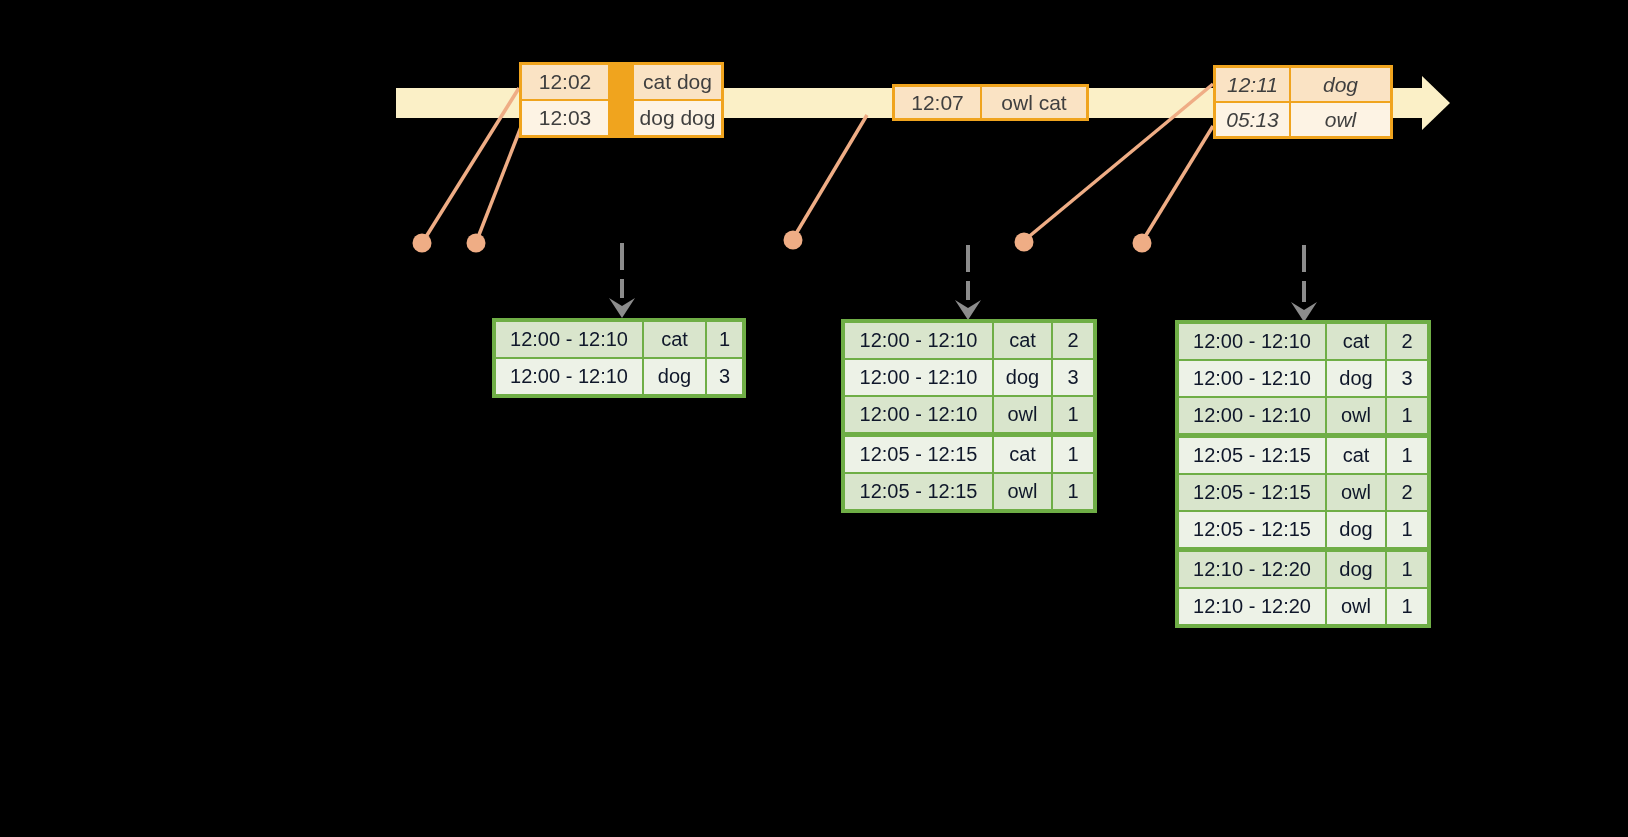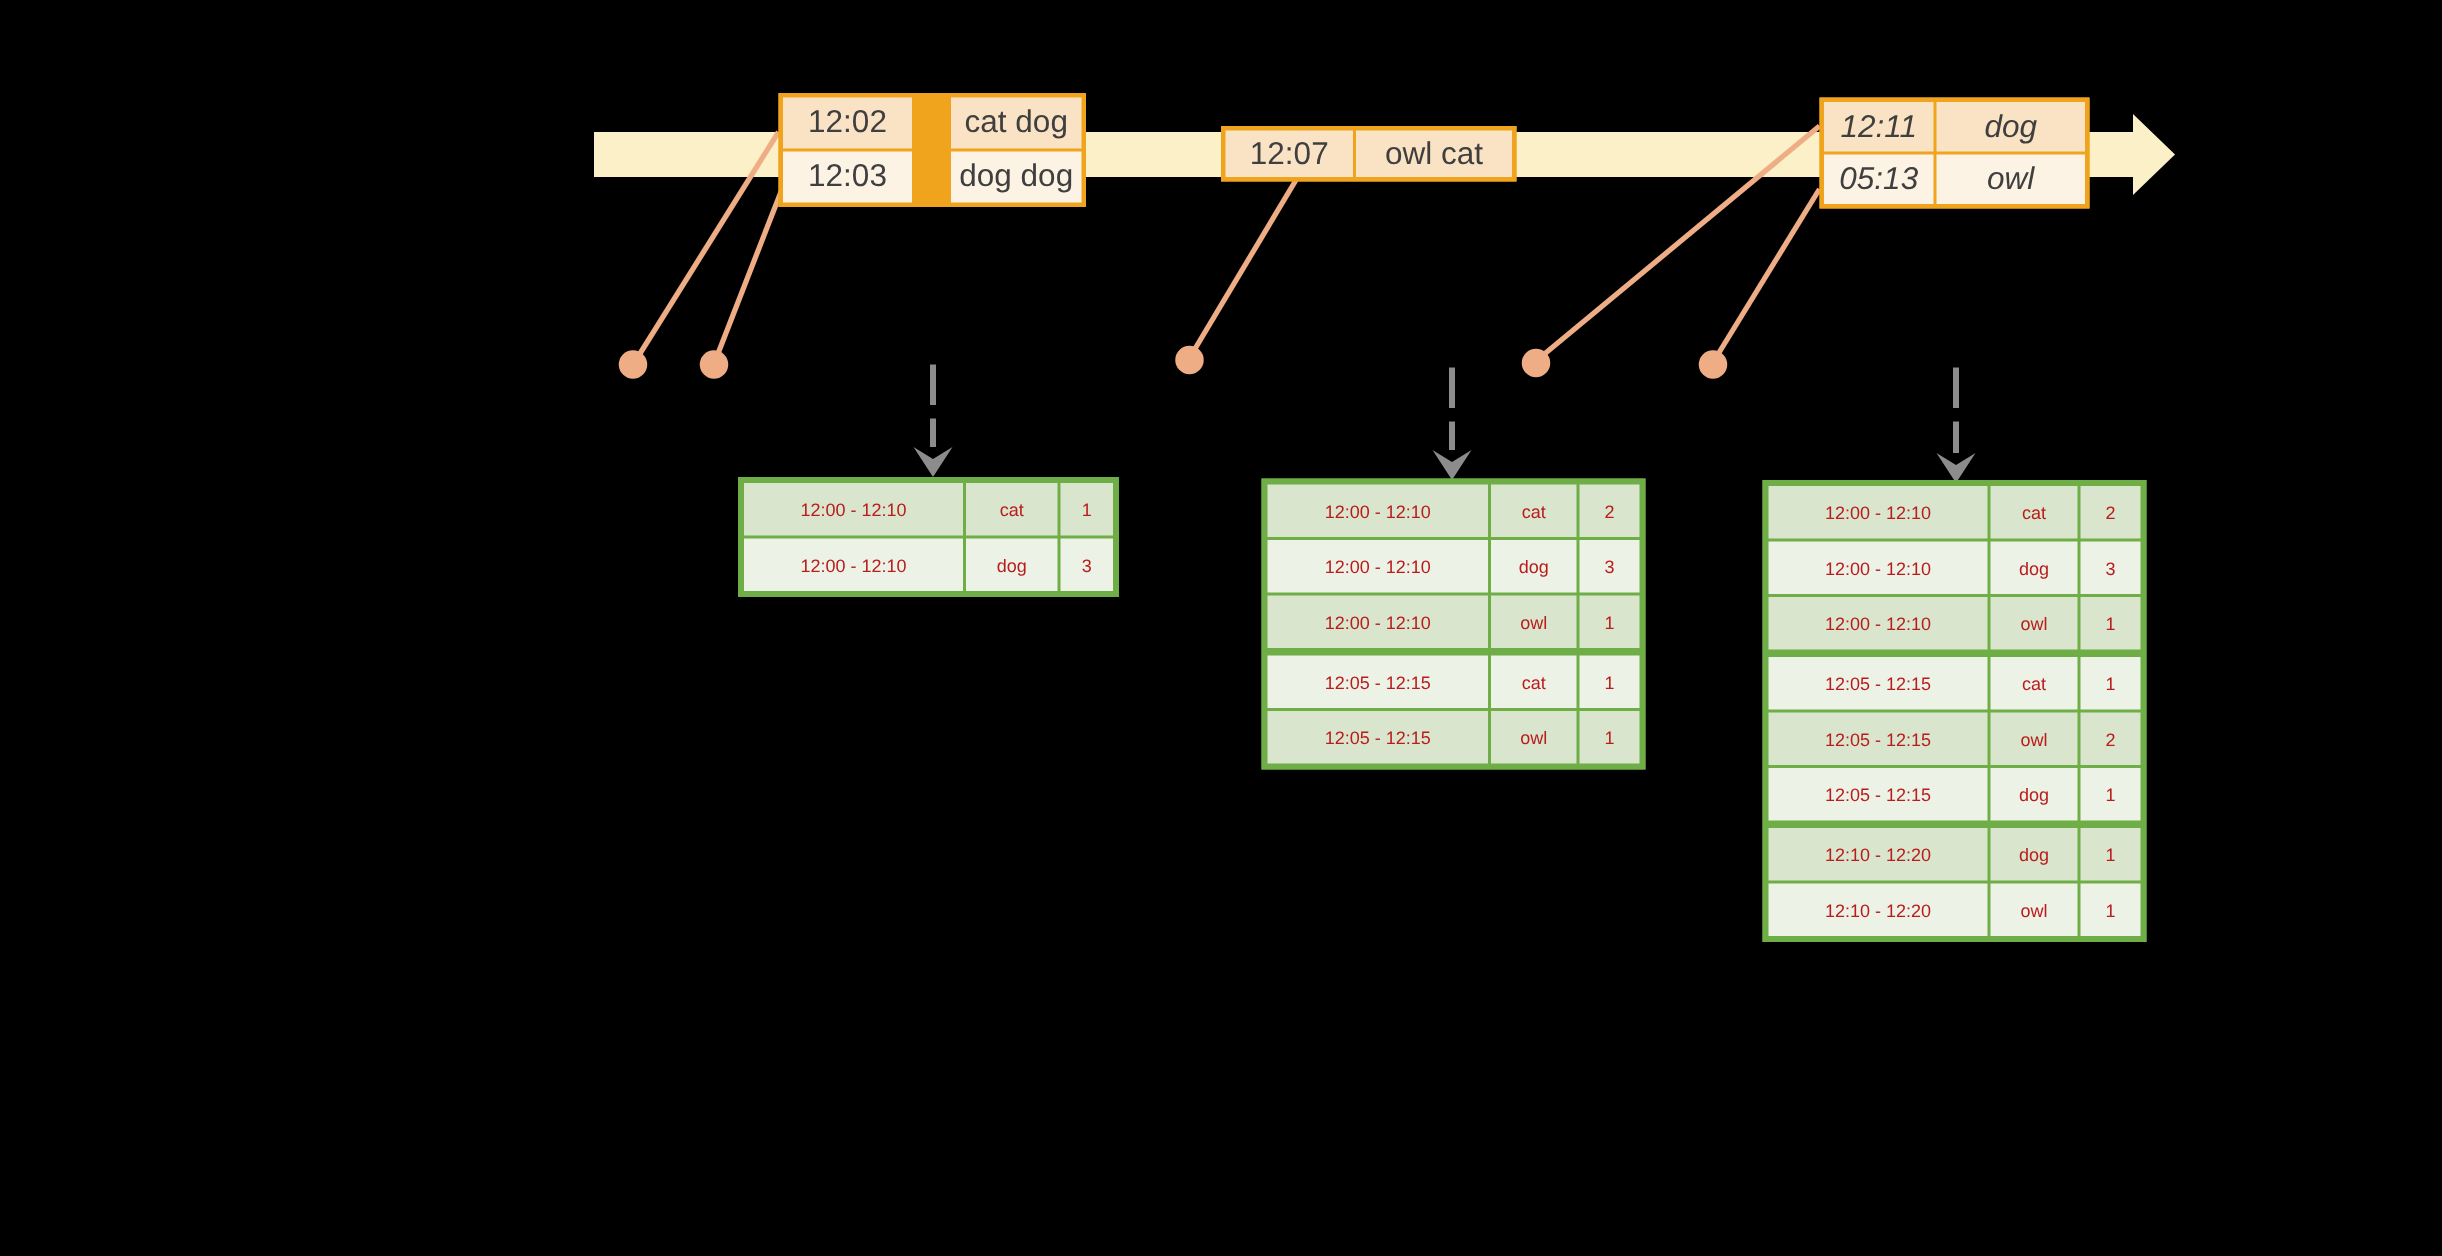--- a/index.html
+++ b/index.html
@@ -40,22 +40,22 @@
     position:absolute;
     background:#6FAE46;
     border:4px solid #6FAE46;
     display:flex;flex-direction:column;gap:2px;
     box-sizing:border-box;
   }
   .grow{display:grid;gap:2px;}
   .grow.group-start{margin-top:3px;}
   .gcell{
     display:flex;align-items:center;justify-content:center;
-    font-size:12px;height:35px;
-    color:#b91c1c;
+    font-size:20px;height:35px;
+    color:#0f172a;
   }
   .g-dark{background:#D9E5CC;}
   .g-light{background:#EDF2E7;}
   .gt1 .grow{grid-template-columns:146px 61px 1fr;}
   .gt2 .grow{grid-template-columns:147px 57px 1fr;}
   .gt3 .grow{grid-template-columns:146px 58px 1fr;}
 </style>
 </head>
 <body>
 
@@ -100,21 +100,21 @@
     <div class="erow">
       <div class="ecell fill-dark">12:02</div>
       <div class="ecell fill-dark">cat dog</div>
     </div>
     <div class="erow">
       <div class="ecell fill-light">12:03</div>
       <div class="ecell fill-light">dog dog</div>
     </div>
   </div>
 
-  <div class="etable et2" style="left:814px;top:84px;width:197px;">
+  <div class="etable et2" style="left:892px;top:84px;width:197px;">
     <div class="erow">
       <div class="ecell fill-dark">12:07</div>
       <div class="ecell fill-dark">owl cat</div>
     </div>
   </div>
 
   <div class="etable et3" style="left:1213px;top:65px;width:180px;font-style:italic;">
     <div class="erow">
       <div class="ecell fill-dark">12:11</div>
       <div class="ecell fill-dark">dog</div>

